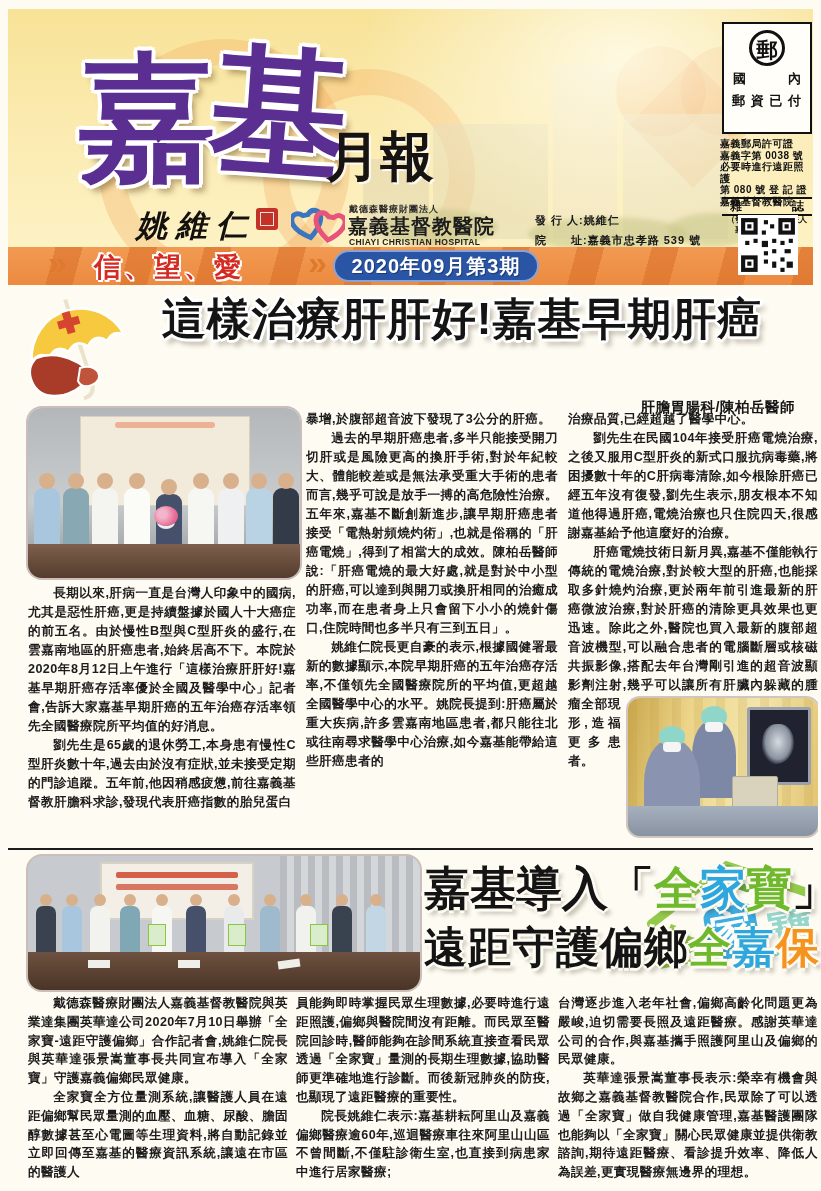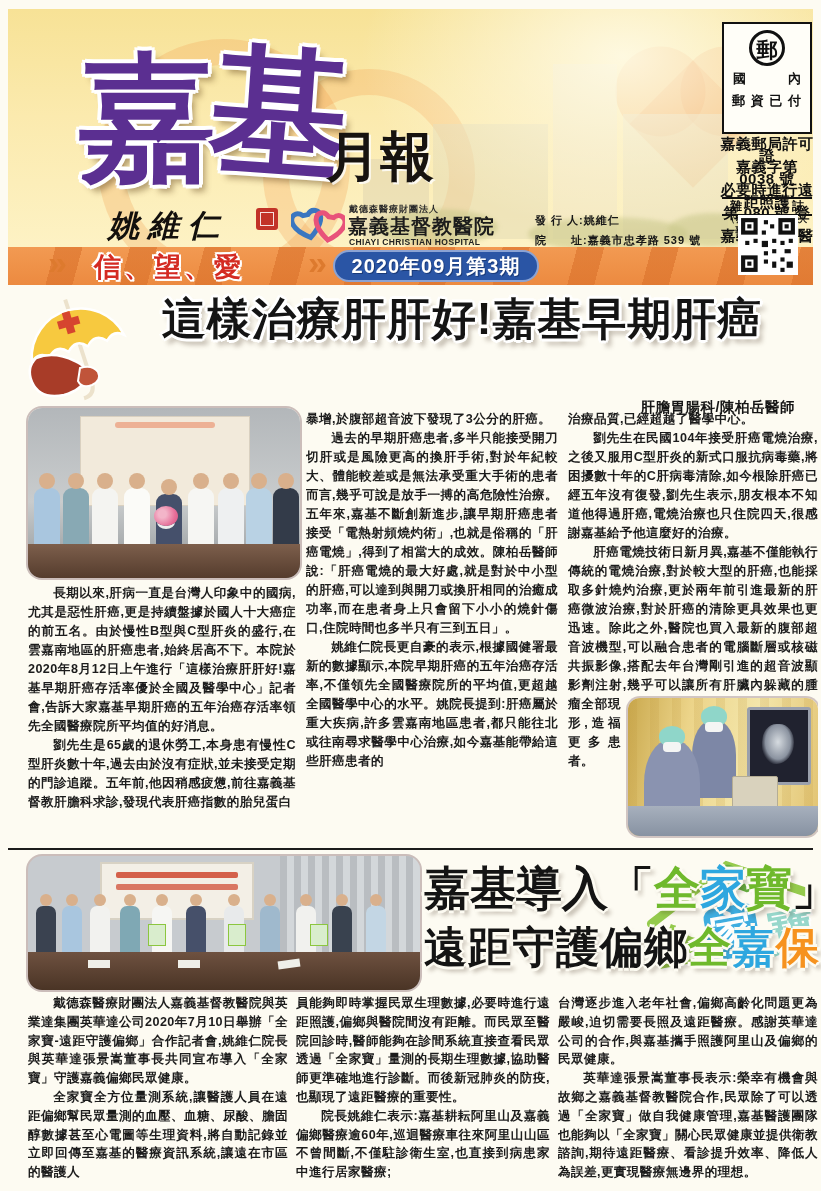--- a/index.html
+++ b/index.html
@@ -23,37 +23,37 @@
   .b4{left:355px;top:150px;width:66px;height:80px;background:#e0d6b0;}
   .tree{position:absolute;border-radius:50%;background:#cbc98c;filter:blur(2px);opacity:.6;}
   .t1{left:370px;top:200px;width:120px;height:36px;}
   .t2{left:520px;top:208px;width:160px;height:34px;}
   .t3{left:660px;top:204px;width:90px;height:34px;}
   .mh-fade{position:absolute;left:330px;top:0;width:475px;height:238px;background:radial-gradient(ellipse at 60% 20%,rgba(255,252,235,.85) 0%,rgba(255,252,235,0) 65%);}
   .mh-title{position:absolute;left:70px;top:18px;font-size:138px;font-weight:900;color:#5b2f91;letter-spacing:-6px;font-family:"Liberation Serif",serif;
     text-shadow:-4px 0 0 #fff,4px 0 0 #fff,0 -4px 0 #fff,0 4px 0 #fff,-3px -3px 0 #fff,3px 3px 0 #fff,-3px 3px 0 #fff,3px -3px 0 #fff,6px 7px 6px rgba(90,60,20,.45);}
   .mh-title .t2c{display:inline-block;transform:rotate(4deg) translateY(-6px);}
   .mh-sub{position:absolute;left:318px;top:112px;font-size:54px;font-weight:900;color:#171310;font-family:"Liberation Serif",serif;text-shadow:2px 2px 0 rgba(255,255,255,.8);}
-  .signature{position:absolute;left:100px;top:196px;font-size:31px;font-weight:bold;font-style:italic;color:#13100d;letter-spacing:9px;}
+  .signature{position:absolute;left:128px;top:196px;font-size:31px;font-weight:bold;font-style:italic;color:#13100d;letter-spacing:9px;}
   .seal{position:absolute;left:248px;top:199px;width:22px;height:22px;background:#c23227;border-radius:3px;}
   .seal::after{content:"";position:absolute;left:4px;top:4px;right:4px;bottom:4px;border:1.5px solid rgba(255,255,255,.85);}
   
   .hosp{position:absolute;left:283px;top:194px;width:215px;height:50px;}
   .hosp svg{position:absolute;left:0;top:2px;}
   .hosp .org{position:absolute;left:58px;top:0px;font-size:9px;font-weight:bold;color:#2b2b2b;letter-spacing:1px;}
   .hosp .nm{position:absolute;left:57px;top:10px;font-size:20px;font-weight:900;color:#1c1c1c;letter-spacing:1px;}
   .hosp .en{position:absolute;left:58px;top:34px;font-size:8.5px;font-weight:bold;color:#222;letter-spacing:.4px;text-align:center;}
   .pub{position:absolute;left:527px;top:201px;font-size:11px;font-weight:900;color:#161616;line-height:20px;letter-spacing:1px;}
   
   .postal{position:absolute;left:720px;top:22px;width:94px;height:210px;font-weight:900;color:#101010;}
   .pbox{position:absolute;left:2px;top:0;width:90px;height:112px;background:#fffef8;border:2px solid #111;box-sizing:border-box;text-align:center;}
   .pm-circle{width:36px;height:36px;border:3px solid #111;border-radius:50%;margin:6px auto 4px;font-size:21px;line-height:34px;box-sizing:border-box;font-weight:900;}
   .pline1{font-size:13px;letter-spacing:0;display:flex;justify-content:space-between;padding:0 9px;}
   .pline2{font-size:13px;letter-spacing:1px;margin-top:4px;}
-  .permit{position:absolute;left:0;top:116px;width:94px;text-align:center;font-size:15px;line-height:11.5px;letter-spacing:.5px;}
+  .permit{position:absolute;left:0;top:116px;width:94px;font-size:10px;line-height:11.5px;letter-spacing:.5px;}
   .pcat{position:absolute;left:2px;top:175px;width:90px;border-top:2px solid #111;border-bottom:2px solid #111;font-size:12px;letter-spacing:0;text-align:center;line-height:15px;display:flex;justify-content:space-between;padding:0 8px;box-sizing:border-box;}
   .pnotes{position:absolute;left:-6px;top:193px;width:106px;text-align:center;font-size:8px;line-height:9.5px;}
   .qr{position:absolute;left:738px;top:215px;width:58px;height:58px;z-index:6;background:#fff;padding:1px;}
   
   .banner{position:absolute;left:8px;top:247px;width:805px;height:38px;background:linear-gradient(180deg,#f29a52,#ec8a40);overflow:hidden;}
   .banner::before{content:"";position:absolute;inset:0;background:repeating-linear-gradient(105deg,rgba(0,0,0,0) 0 46px,rgba(216,110,40,.55) 46px 72px);}
   .motto{position:absolute;left:86px;top:2px;font-size:27px;font-weight:900;color:#d42a22;letter-spacing:3px;z-index:2;
     text-shadow:-2px 0 0 #fff,2px 0 0 #fff,0 -2px 0 #fff,0 2px 0 #fff,2px 2px 0 #fff,-2px -2px 0 #fff;}
   .chev{position:absolute;top:-4px;font-size:34px;font-weight:900;color:#dd7a2e;z-index:1;}
   .chev.c1{left:40px;} .chev.c2{left:300px;}

